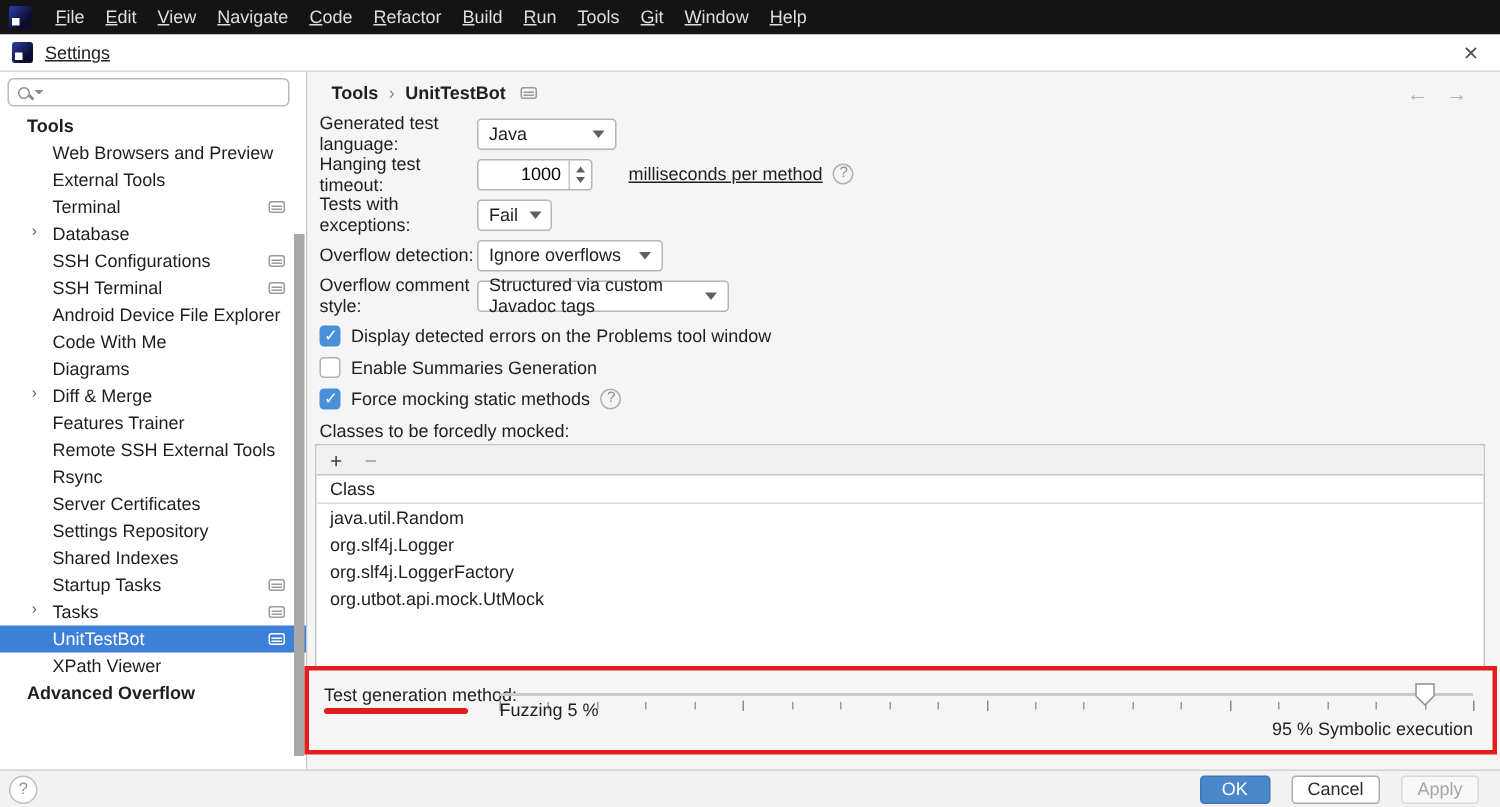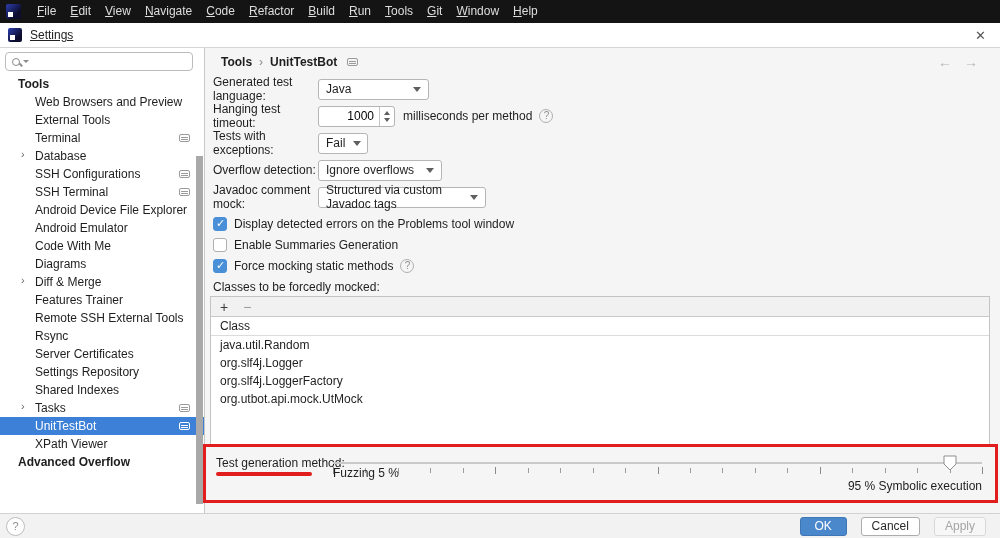--- a/index.html
+++ b/index.html
@@ -53,21 +53,21 @@
 
   .row { position:absolute; left:8px; display:flex; align-items:center; height:20px; }
   .flabel { width:105px; flex:0 0 auto; }
   .combo { background:#fff; border:1px solid #b5b5b5; border-radius:3px; height:21px; display:flex; align-items:center; justify-content:space-between; padding:0 7px; cursor:default; }
   .combo-arrow { width:0; height:0; border-left:4px solid transparent; border-right:4px solid transparent; border-top:5px solid #5f5f5f; margin-left:8px; }
   .spinner { background:#fff; border:1px solid #b5b5b5; border-radius:3px; height:21px; width:77px; display:flex; align-items:stretch; }
   .spinner input { border:none; outline:none; flex:1; text-align:right; padding-right:5px; font-size:12px; font-family:inherit; background:transparent; width:50px; }
   .spin-btns { width:15px; border-left:1px solid #c4c4c4; display:flex; flex-direction:column; align-items:center; justify-content:center; gap:3px; }
   .spin-up { width:0; height:0; border-left:3.5px solid transparent; border-right:3.5px solid transparent; border-bottom:4px solid #5f5f5f; }
   .spin-dn { width:0; height:0; border-left:3.5px solid transparent; border-right:3.5px solid transparent; border-top:4px solid #5f5f5f; }
-  .suffix { margin-left:8px; }
+  .suffix { margin-left:24px;text-decoration:underline; }
   .help-circle { width:14px; height:14px; border:1px solid #b0b0b0; border-radius:50%; color:#8f8f8f; font-size:10px; line-height:12px; text-align:center; margin-left:7px; background:#fff0; flex:0 0 auto; }
 
   .checkbox { width:14px; height:14px; border-radius:3px; border:1px solid #b0b0b0; background:#fff; margin-right:7px; position:relative; flex:0 0 auto; }
   .checkbox.checked { background:#4a90d9; border-color:#4a90d9; color:#fff; }
   .checkbox.checked .tick-mark { position:absolute; left:2px; top:-1px; font-size:11px; color:#fff; }
 
   .tbl { position:absolute; left:5px; right:10px; top:248px; height:150px; border:1px solid #c4c4c4; background:#fff; display:flex; flex-direction:column; }
   .tbl-toolbar { height:20px; background:#f1f1f1; border-bottom:1px solid #c9c9c9; display:flex; align-items:center; padding-left:9px; gap:15px; flex:0 0 auto; }
   .tb-add { color:#3d3d3d; font-size:14px; line-height:14px; cursor:default; }
   .tb-remove { color:#9a9a9a; font-size:14px; line-height:14px; cursor:default; }
@@ -154,23 +154,20 @@
           <span class="pin-icon"></span>
         </div>
         <div class="tree-row">
           <span>SSH Terminal</span>
           <span class="pin-icon"></span>
         </div>
         <div class="tree-row">
           <span>Android Device File Explorer</span>
         </div>
         <div class="tree-row">
-          <span>Android Emulator</span>
-        </div>
-        <div class="tree-row">
           <span>Code With Me</span>
         </div>
         <div class="tree-row">
           <span>Diagrams</span>
         </div>
         <div class="tree-row">
           <span class="chev" style="transform: rotate(0deg);">›</span>
           <span>Diff &amp; Merge</span>
         </div>
         <div class="tree-row">
@@ -183,20 +180,24 @@
           <span>Rsync</span>
         </div>
         <div class="tree-row">
           <span>Server Certificates</span>
         </div>
         <div class="tree-row">
           <span>Settings Repository</span>
         </div>
         <div class="tree-row">
           <span>Shared Indexes</span>
+        </div>
+        <div class="tree-row">
+          <span>Startup Tasks</span>
+          <span class="pin-icon"></span>
         </div>
         <div class="tree-row">
           <span class="chev" style="transform: rotate(0deg);">›</span>
           <span>Tasks</span>
           <span class="pin-icon"></span>
         </div>
         <div class="tree-row sel">
           <span>UnitTestBot</span>
           <span class="pin-icon"></span>
         </div>
@@ -218,21 +219,21 @@
       <span>UnitTestBot</span>
       <span class="bc-icon"></span>
     </div>
     <div class="nav-arrows">
       <span>←</span>
       <span>→</span>
     </div>
 
     <div class="row" style="top:31px">
       <span class="flabel">Generated test language:</span>
-      <div class="combo" style="width:111px">
+      <div class="combo" style="width:93px">
         <span>Java</span>
         <span class="combo-arrow"></span>
       </div>
     </div>
 
     <div class="row" style="top:58px">
       <span class="flabel">Hanging test timeout:</span>
       <div class="spinner">
         <input value="1000" style="">
         <span class="spin-btns">
@@ -254,21 +255,21 @@
 
     <div class="row" style="top:112px">
       <span class="flabel">Overflow detection:</span>
       <div class="combo" style="width:124px">
         <span>Ignore overflows</span>
         <span class="combo-arrow"></span>
       </div>
     </div>
 
     <div class="row" style="top:139px">
-      <span class="flabel">Javadoc comment mock:</span>
+      <span class="flabel">Overflow comment style:</span>
       <div class="combo" style="width:168px">
         <span>Structured via custom Javadoc tags</span>
         <span class="combo-arrow"></span>
       </div>
     </div>
 
     <div class="row" style="top:166px">
       <span class="checkbox checked">
           <span class="tick-mark">✓</span>
         </span>

